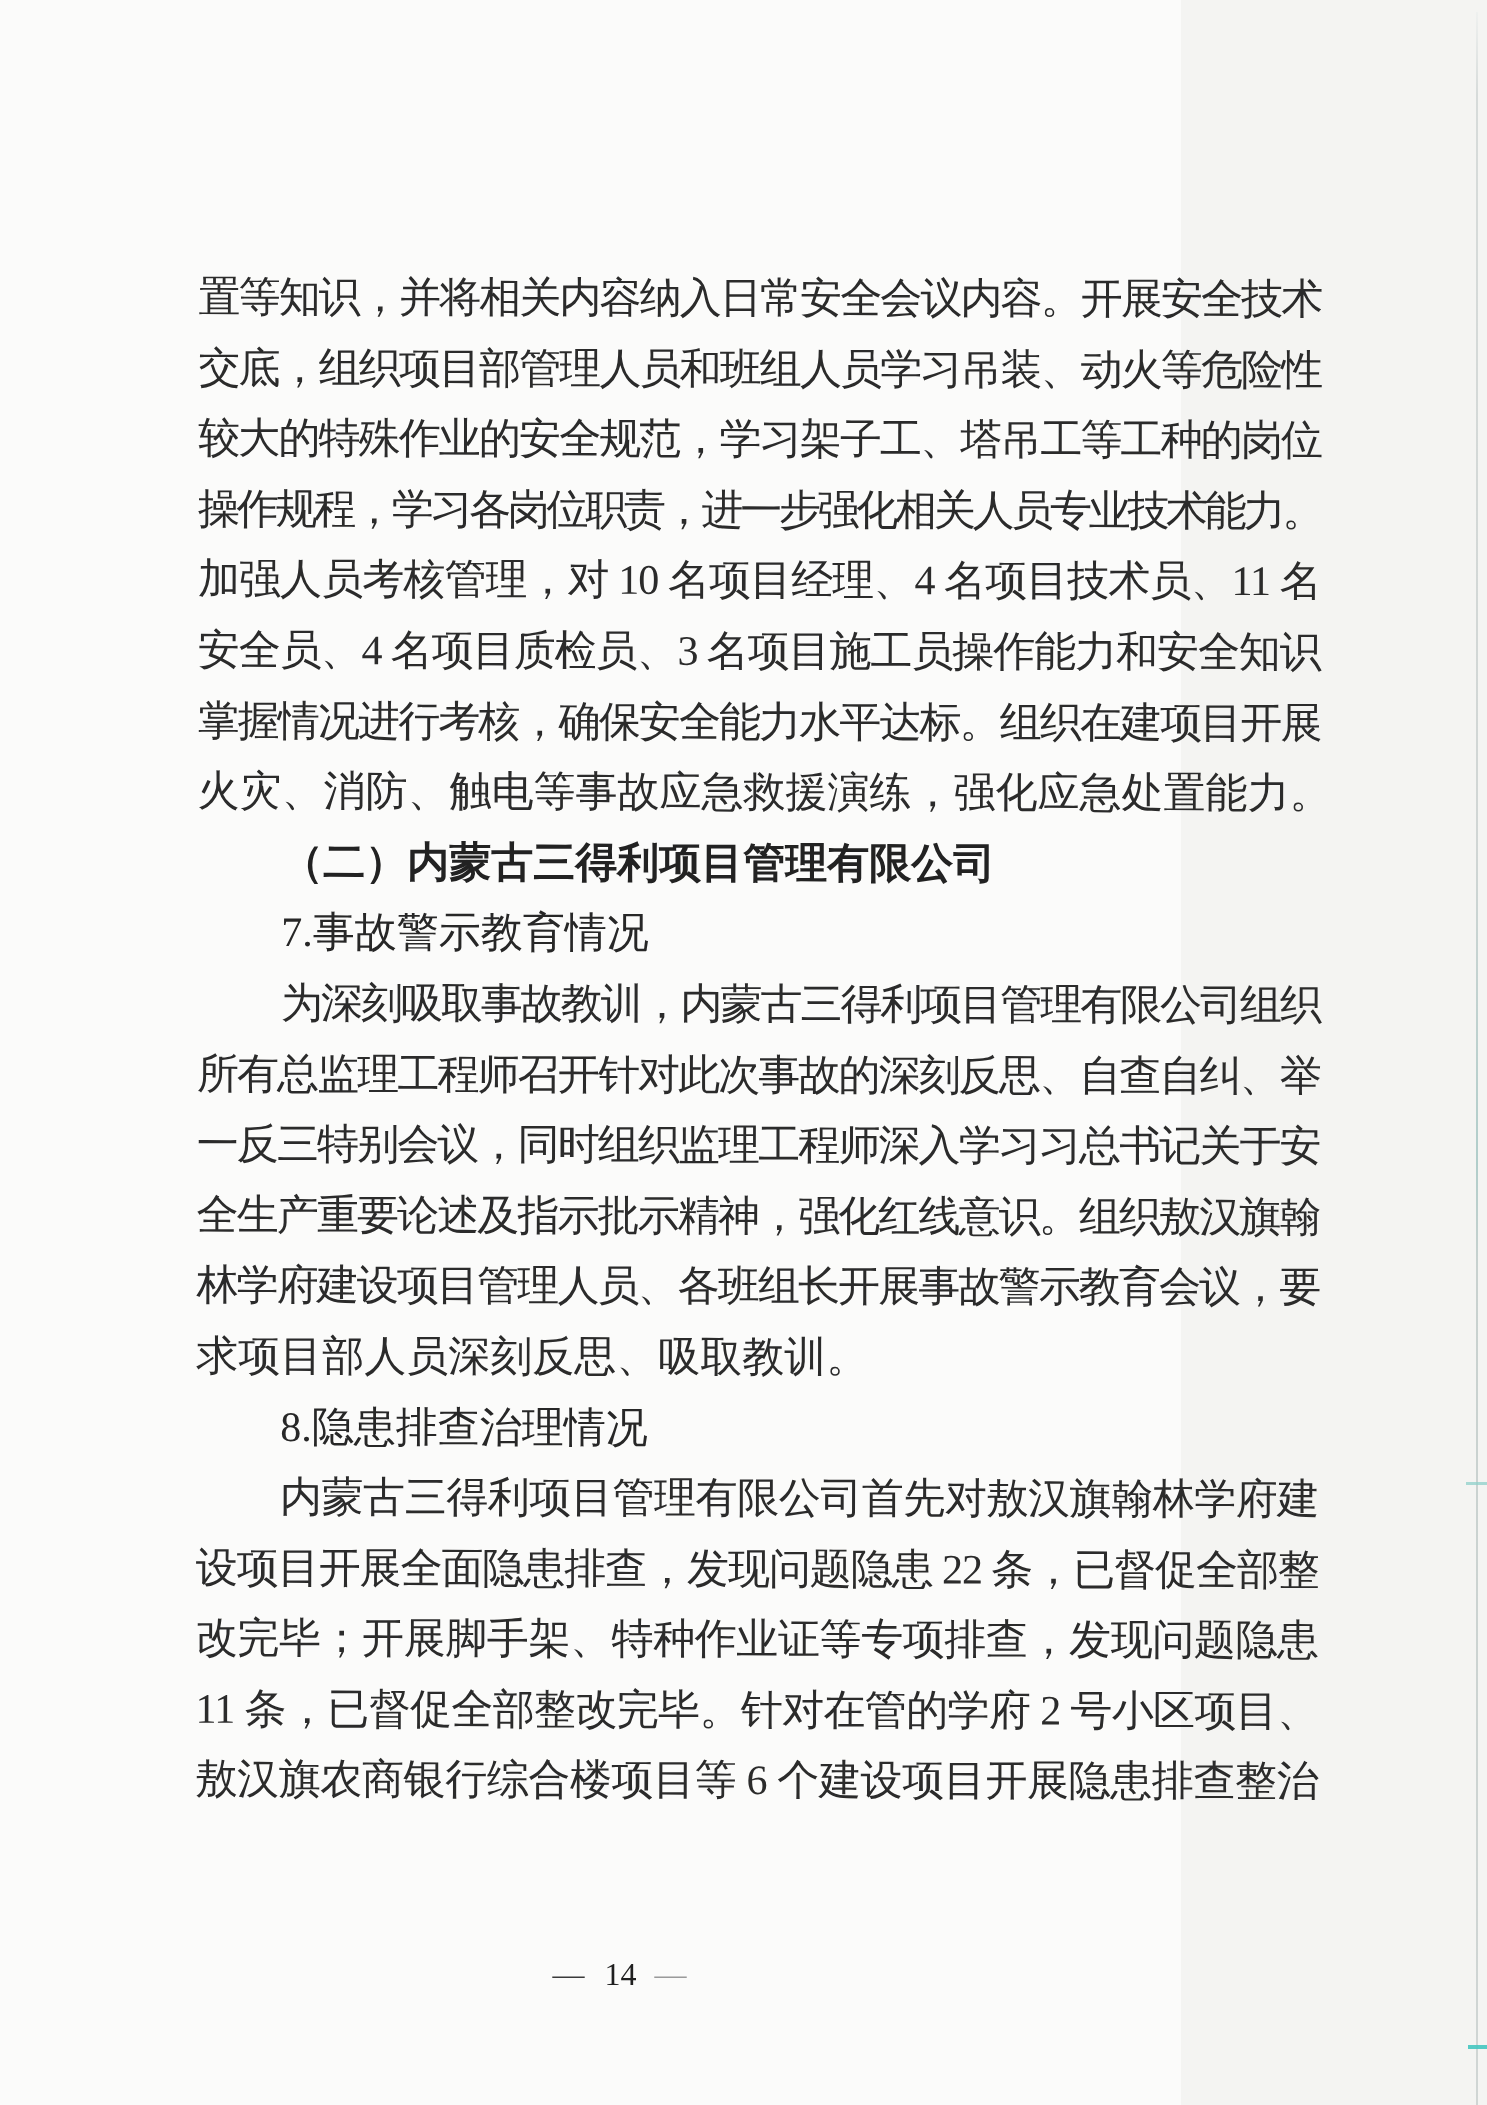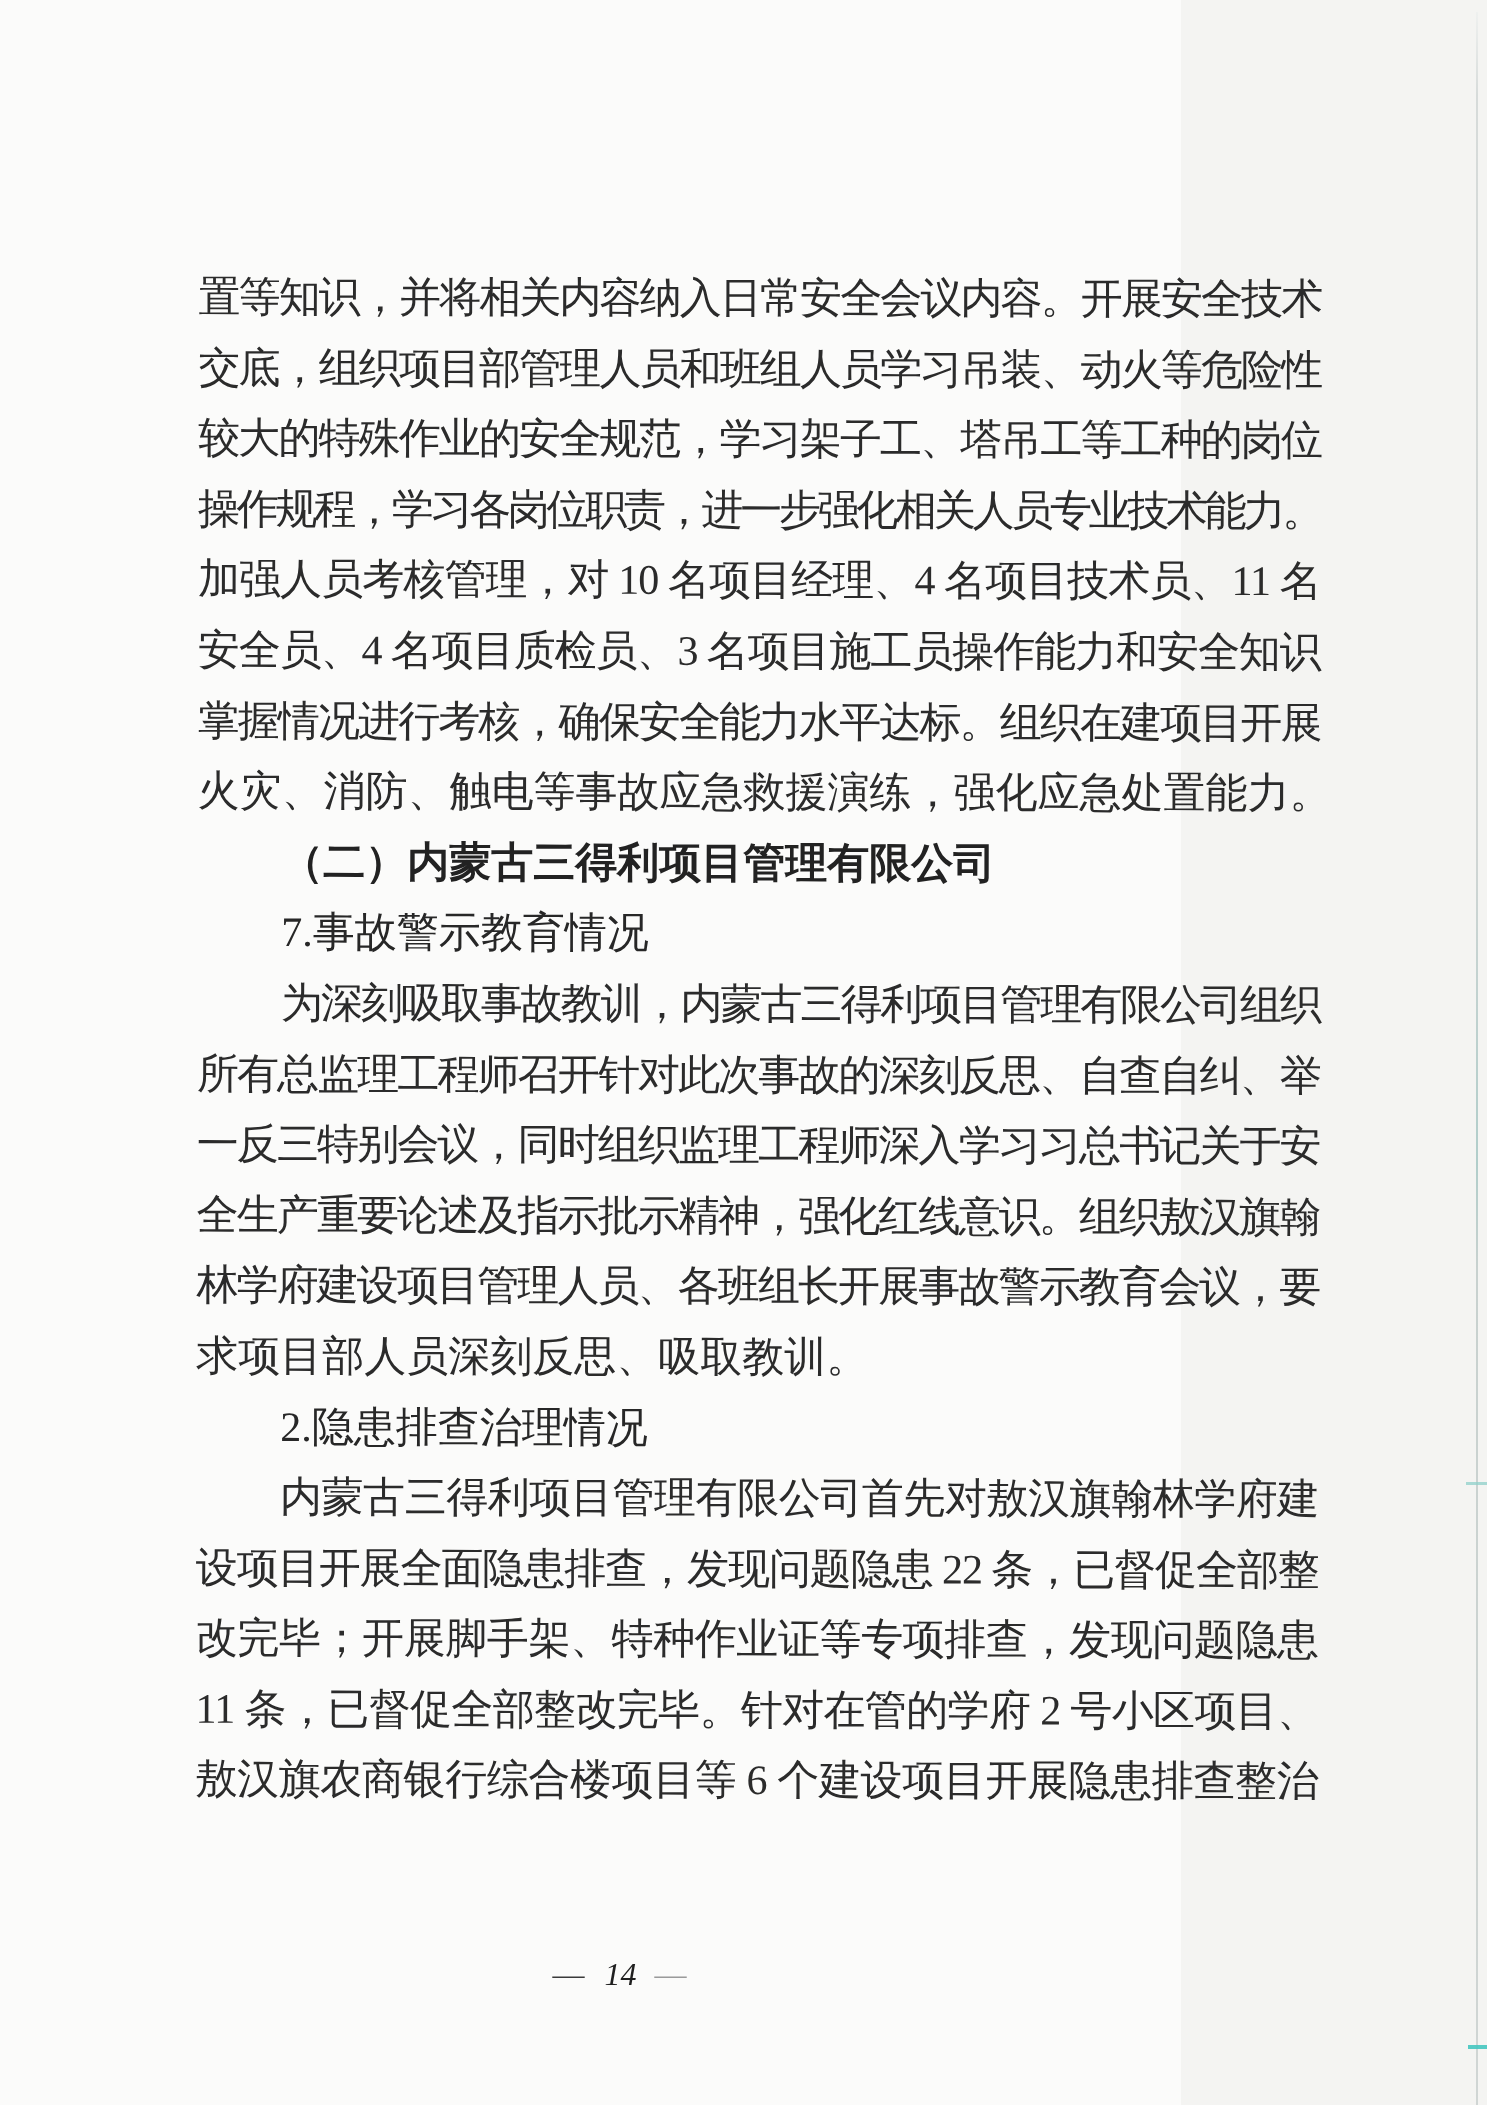--- a/index.html
+++ b/index.html
@@ -34,21 +34,21 @@
   .line.subheading{color:#272727;}
   .footer{
     position:absolute;
     left:0;right:0;top:1956px;
     text-align:center;
     font-size:32px;
     color:#2f2f2f;
     transform:translateX(30px);
   }
   .footer .dash-l{color:#3a3a3a;letter-spacing:2px;margin-right:18px;}
-  .footer .num{color:#1f1f1f;font-style:italic;}
+  .footer .num{color:#1f1f1f;}
   .footer .dash-r{color:#9a9a9a;letter-spacing:2px;margin-left:18px;}
   
   .scan-line{
     position:absolute;
     left:1476px;top:12px;
     width:2px;height:2093px;
     background:linear-gradient(to bottom,
       #eef0ef 0%,
       #d3d8d7 4%,
       #ccd2d1 40%,
@@ -84,21 +84,21 @@
       <div class="line body justify"><span class="t" style="letter-spacing: -1.89621px;">掌握情况进行考核，确保安全能力水平达标。组织在建项目开展</span></div>
       <div class="line body"><span class="t">火灾、消防、触电等事故应急救援演练，强化应急处置能力。</span></div>
       <div class="line heading indent"><span class="t">（二）内蒙古三得利项目管理有限公司</span></div>
       <div class="line subheading indent"><span class="t">7.事故警示教育情况</span></div>
       <div class="line body indent justify"><span class="t" style="letter-spacing: -2.04207px;">为深刻吸取事故教训，内蒙古三得利项目管理有限公司组织</span></div>
       <div class="line body justify"><span class="t" style="letter-spacing: -1.89621px;">所有总监理工程师召开针对此次事故的深刻反思、自查自纠、举</span></div>
       <div class="line body justify"><span class="t" style="letter-spacing: -1.89621px;">一反三特别会议，同时组织监理工程师深入学习习总书记关于安</span></div>
       <div class="line body justify"><span class="t" style="letter-spacing: -1.89621px;">全生产重要论述及指示批示精神，强化红线意识。组织敖汉旗翰</span></div>
       <div class="line body justify"><span class="t" style="letter-spacing: -1.89621px;">林学府建设项目管理人员、各班组长开展事故警示教育会议，要</span></div>
       <div class="line body"><span class="t">求项目部人员深刻反思、吸取教训。</span></div>
-      <div class="line subheading indent"><span class="t">2.隐患排查治理情况</span></div>
+      <div class="line subheading indent"><span class="t">8.隐患排查治理情况</span></div>
       <div class="line body indent justify"><span class="t" style="letter-spacing: -0.443765px;">内蒙古三得利项目管理有限公司首先对敖汉旗翰林学府建</span></div>
       <div class="line body justify"><span class="t" style="letter-spacing: -1.06979px;">设项目开展全面隐患排查，发现问题隐患 22 条，已督促全部整</span></div>
       <div class="line body justify"><span class="t" style="letter-spacing: -0.410884px;">改完毕；开展脚手架、特种作业证等专项排查，发现问题隐患</span></div>
       <div class="line body justify"><span class="t" style="letter-spacing: -0.646677px;">11 条，已督促全部整改完毕。针对在管的学府 2 号小区项目、</span></div>
       <div class="line body justify"><span class="t" style="letter-spacing: -0.382547px;">敖汉旗农商银行综合楼项目等 6 个建设项目开展隐患排查整治</span></div>
     </div>
 
   <div class="footer">
     <span class="dash-l">—</span><span class="num">14</span><span class="dash-r">—</span>
   </div>

